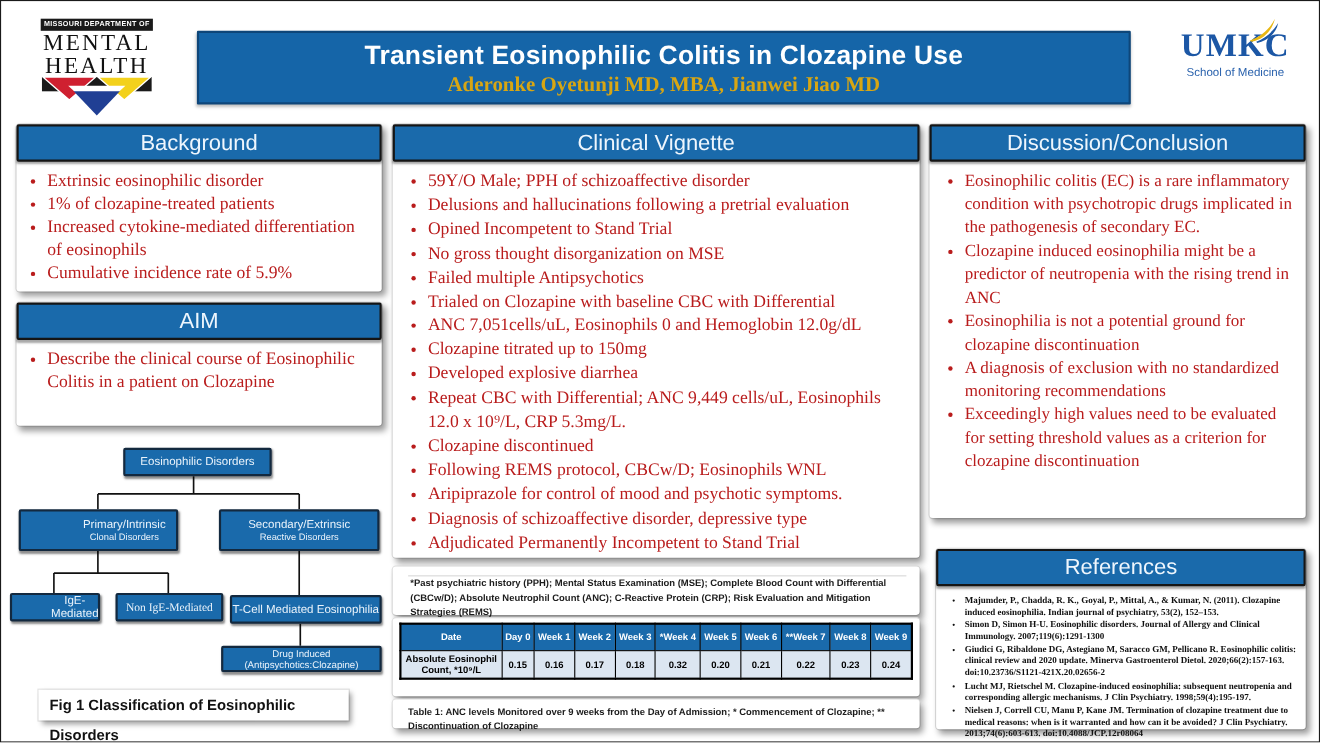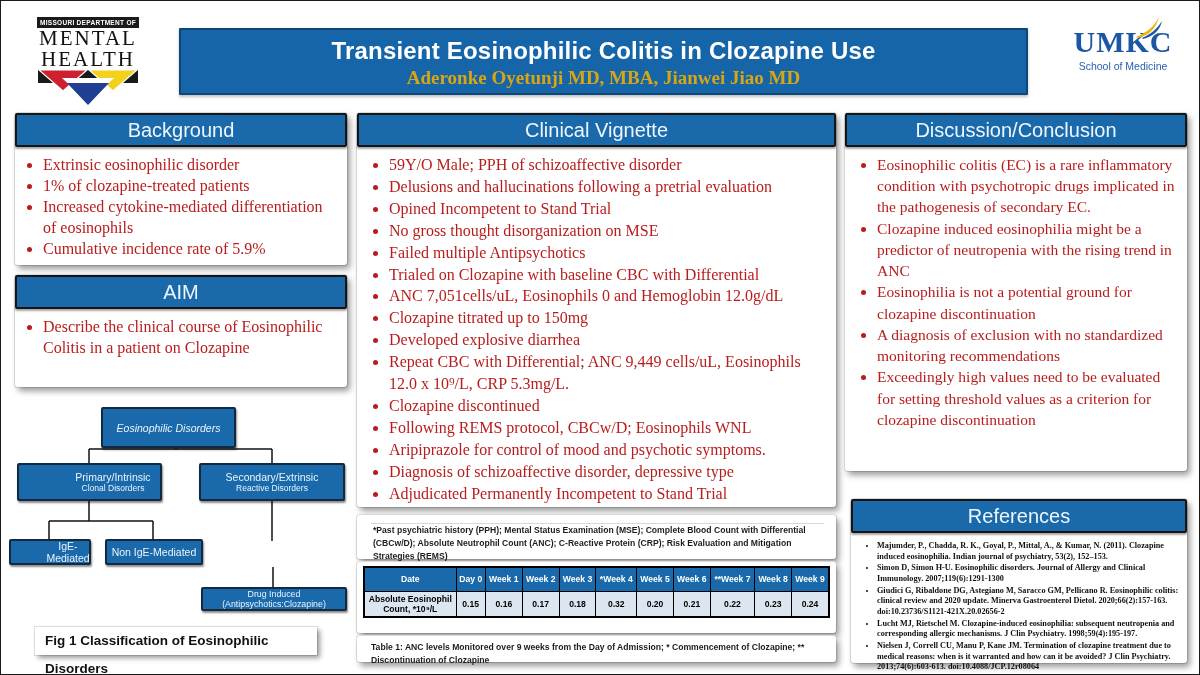--- a/index.html
+++ b/index.html
@@ -135,36 +135,39 @@
         <polyline points="80,50 263,50" fill="none" stroke="#111" stroke-width="1.5"></polyline>
         <polyline points="80,50 80,64" fill="none" stroke="#111" stroke-width="1.5"></polyline>
         <polyline points="263,50 263,64" fill="none" stroke="#111" stroke-width="1.5"></polyline>
         <polyline points="80,102 80,122" fill="none" stroke="#111" stroke-width="1.5"></polyline>
         <polyline points="40,122 144,122" fill="none" stroke="#111" stroke-width="1.5"></polyline>
         <polyline points="40,122 40,140" fill="none" stroke="#111" stroke-width="1.5"></polyline>
         <polyline points="144,122 144,140" fill="none" stroke="#111" stroke-width="1.5"></polyline>
         <polyline points="263,102 263,142" fill="none" stroke="#111" stroke-width="1.5"></polyline>
         <polyline points="264,168 264,188" fill="none" stroke="#111" stroke-width="1.5"></polyline>
       </svg>
-      <div class="fnode" style="left:92px; top:8px; width:135px; height:41px;font-style:italic;">
+      <div class="fnode" style="left:103px; top:8px; width:135px; height:26px;">
         <span class="t1">Eosinophilic Disorders</span>
       </div>
       <div class="fnode" style="left:8px; top:64px; width:145px; height:38px;padding-left:47px;">
         <span class="t1">Primary/Intrinsic</span>
         <span class="t2">Clonal Disorders</span>
       </div>
       <div class="fnode" style="left:190px; top:64px; width:146px; height:38px;">
         <span class="t1">Secondary/Extrinsic</span>
         <span class="t2">Reactive Disorders</span>
       </div>
       <div class="fnode" style="left:0px; top:140px; width:82px; height:26px;padding-left:36px;">
         <span class="t1">IgE-Mediated</span>
       </div>
-      <div class="fnode" style="left:96px; top:140px; width:98px; height:26px;">
+      <div class="fnode" style="left:96px; top:140px; width:98px; height:26px;font-family:Liberation Serif, serif;">
         <span class="t1">Non IgE-Mediated</span>
+      </div>
+      <div class="fnode" style="left:200px; top:142px; width:138px; height:26px;">
+        <span class="t1">T-Cell Mediated Eosinophilia</span>
       </div>
       <div class="fnode" style="left:192px; top:188px; width:146px; height:24px;">
         <span class="t2" style="font-size:8.8px;">Drug Induced (Antipsychotics:Clozapine)</span>
       </div>
     </div>
     <div class="fig-caption">Fig 1 Classification of Eosinophilic Disorders</div>
   </div>
 
   <div class="col-mid">
     <div class="card" style="left:356px; top:112px; width:479px; height:394px;">

